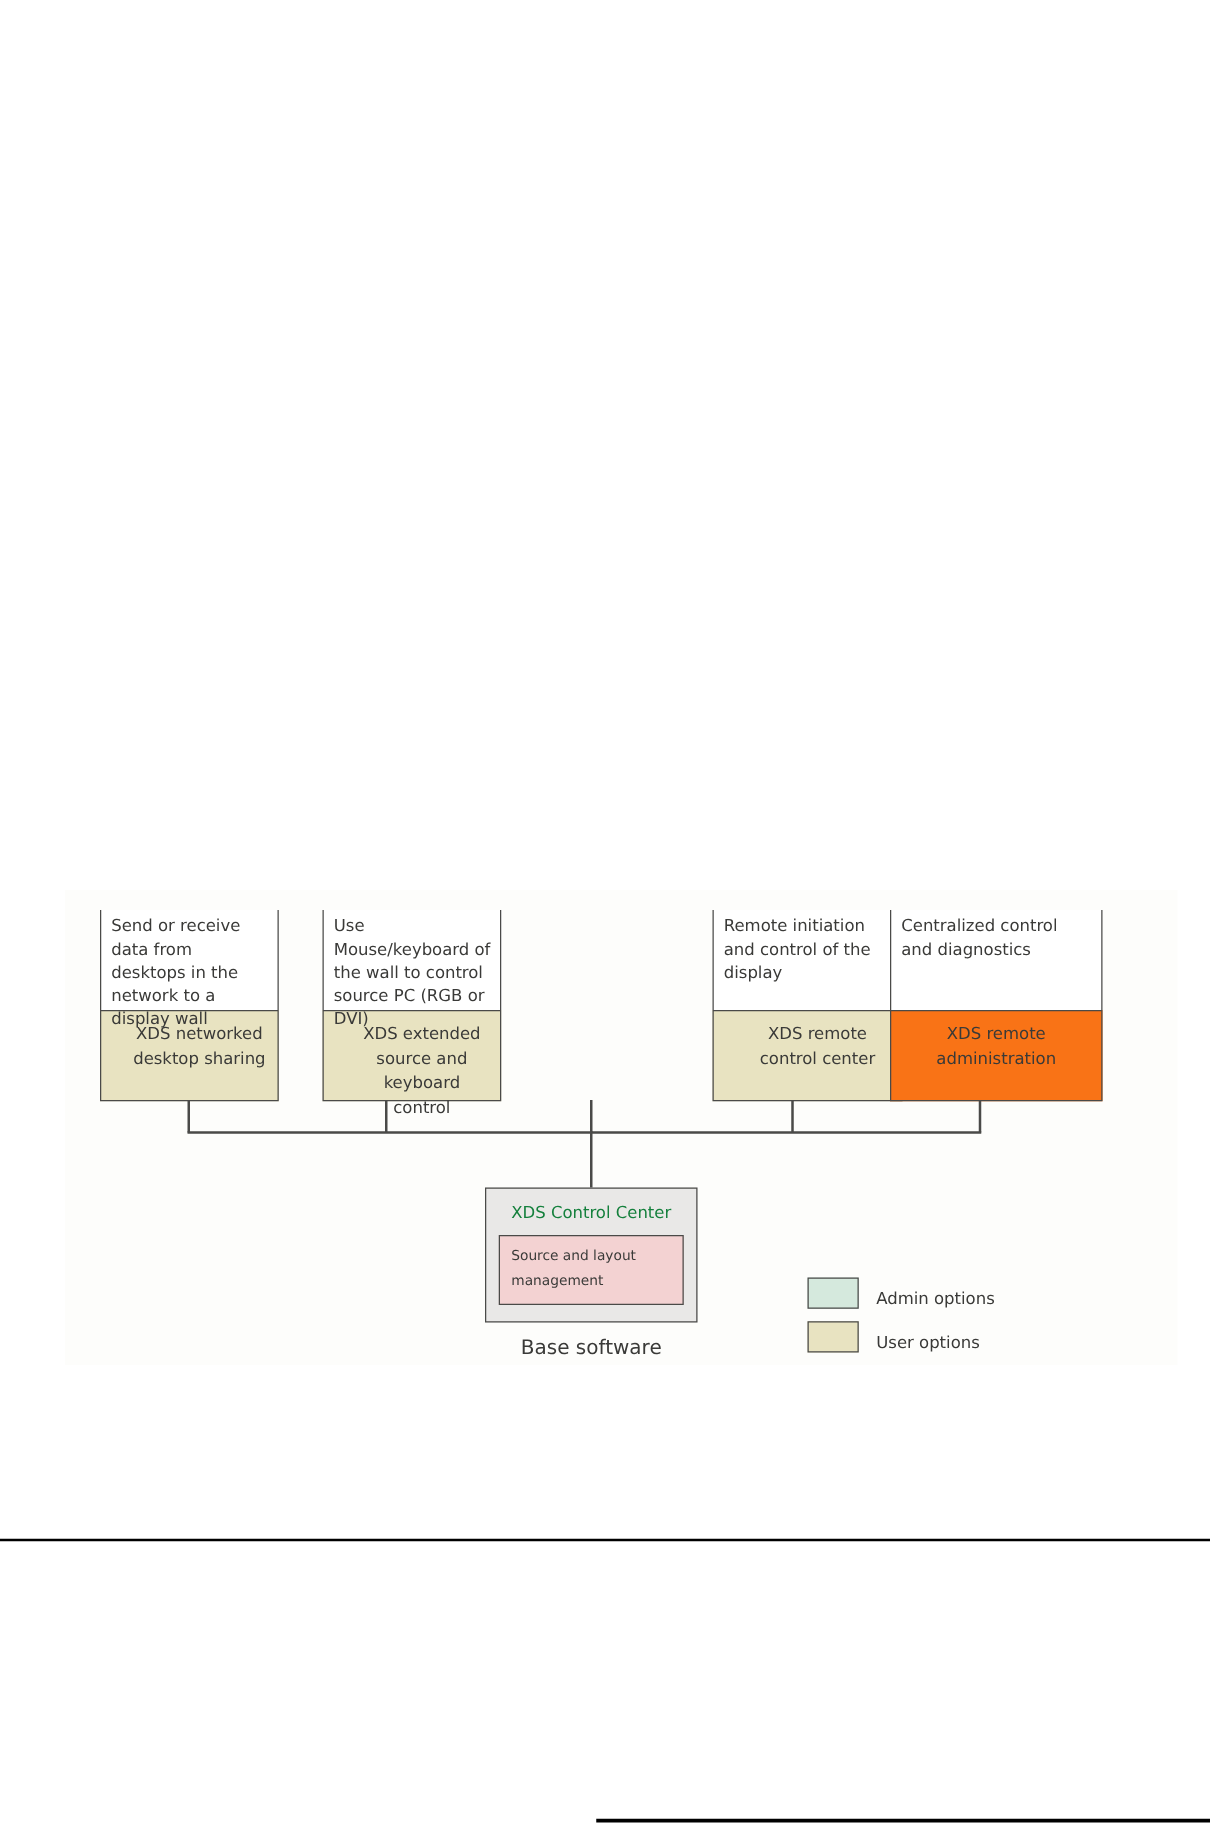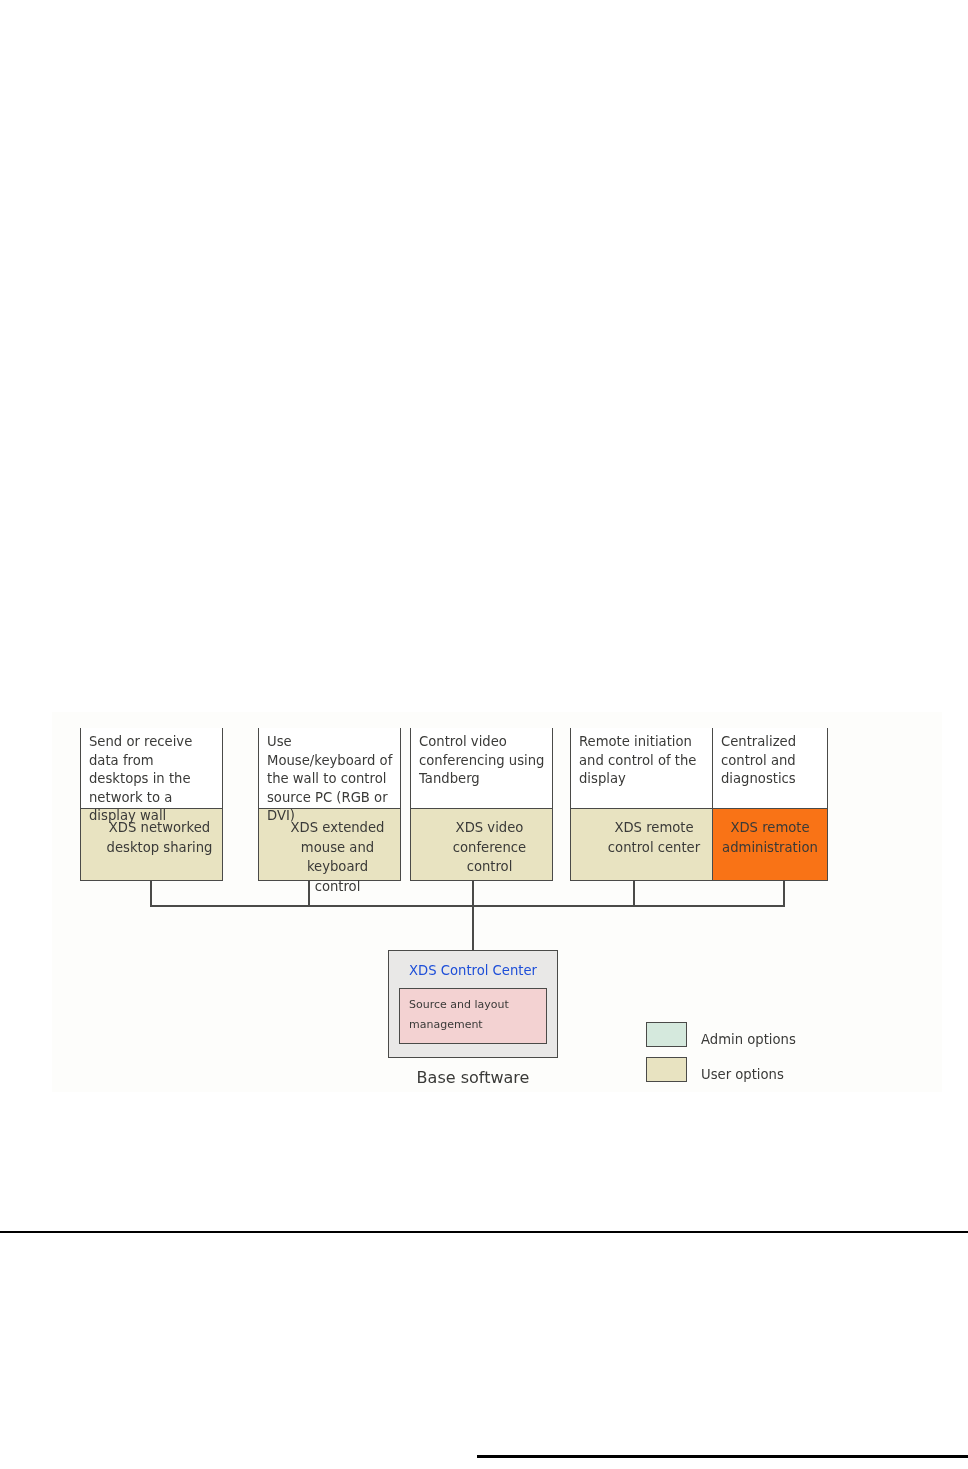--- a/index.html
+++ b/index.html
@@ -98,21 +98,21 @@
     width: 170px;
     height: 108px;
     background: #e9e8e7;
     border: 1.8px solid #4a4a48;
     padding-top: 11px;
   }
   .base-title {
     text-align: center;
     font-size: 13.2px;
     line-height: 17px;
-    color: #1d4ed8;
+    color: #15803d;
   }
   .base-inner {
     box-sizing: border-box;
     margin: 9px 10px 0 10px;
     height: 56px;
     background: #f3d2d2;
     border: 1.6px solid #4a4a48;
     padding: 6px 8px 0 9px;
     font-size: 11px;
     line-height: 19.5px;
@@ -158,34 +158,30 @@
 
 <div id="figure">
 
   <div class="feature-col" style="left:28px; width:143px;">
     <div class="feature-desc">Send or receive data from desktops in the network to a display wall</div>
     <div class="feature-box user">XDS networked desktop sharing</div>
   </div>
 
   <div class="feature-col" style="left:186px; width:143px;margin-left:20px;">
     <div class="feature-desc">Use Mouse/keyboard of the wall to control source PC (RGB or DVI)</div>
-    <div class="feature-box user">XDS extended mouse and keyboard control</div>
-  </div>
-
-  <div class="feature-col" style="left:358px; width:143px;">
-    <div class="feature-desc">Control video conferencing using Tandberg</div>
-    <div class="feature-box user">XDS video conference control</div>
-  </div>
+    <div class="feature-box user">XDS extended source and keyboard control</div>
+  </div>
+
 
   <div class="feature-col" style="left:518px; width:152px;">
     <div class="feature-desc">Remote initiation and control of the display</div>
     <div class="feature-box user">XDS remote control center</div>
   </div>
 
-  <div class="feature-col" style="left:660px; width:116px;">
+  <div class="feature-col" style="left:660px; width:170px;">
     <div class="feature-desc">Centralized control and diagnostics</div>
     <div class="feature-box admin">XDS remote administration</div>
   </div>
 
   <div class="vline" style="left:98px;  top:168px; height:26px;"></div>
   <div class="vline" style="left:256px; top:168px; height:26px;"></div>
   <div class="vline" style="left:420px; top:168px; height:26px;"></div>
   <div class="vline" style="left:581px; top:168px; height:26px;"></div>
   <div class="vline" style="left:731px; top:168px; height:26px;"></div>
 

